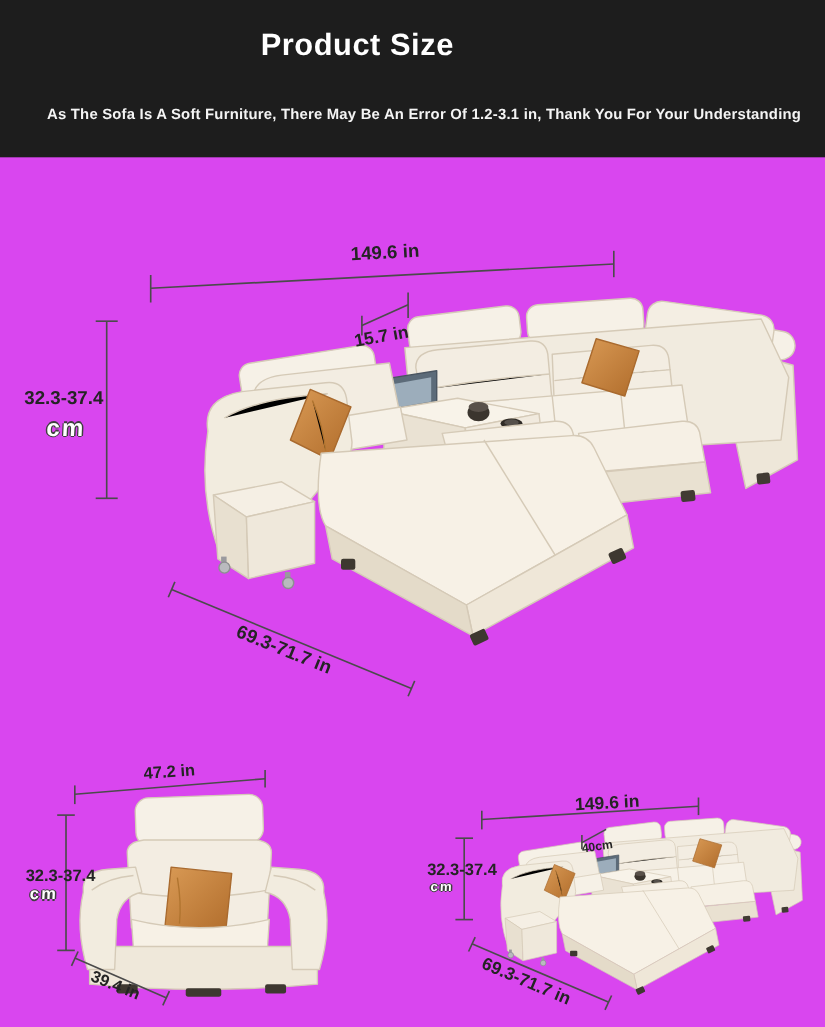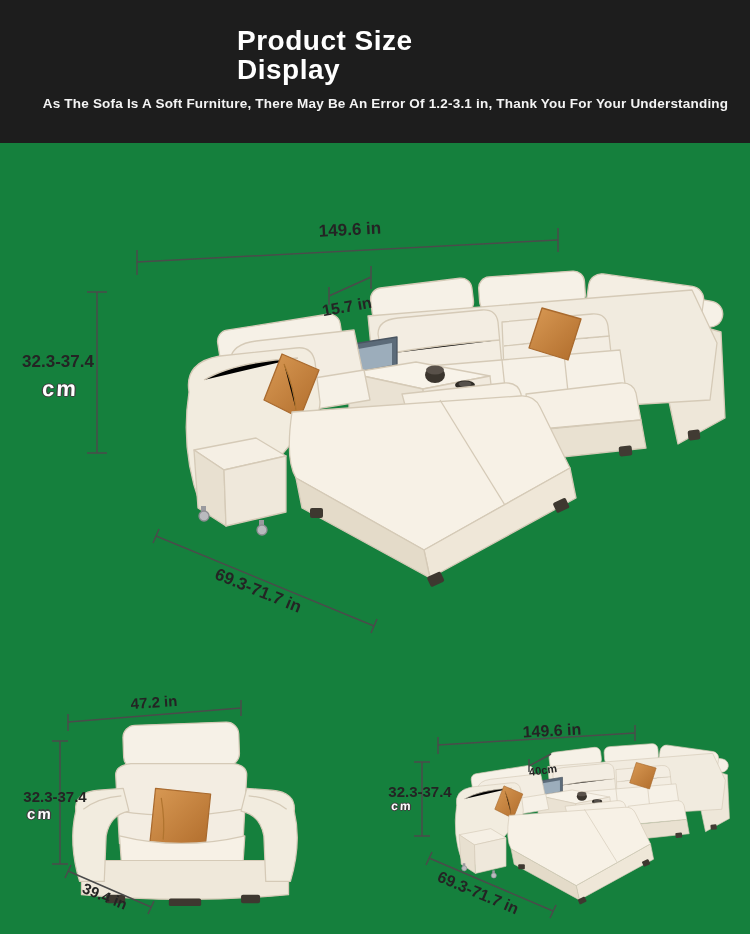--- a/index.html
+++ b/index.html
@@ -1,17 +1,17 @@
 <!DOCTYPE html>
 <html><head>
 <meta charset="utf-8">
 <style>
   * { margin:0; padding:0; box-sizing:border-box; }
   body { background:#ffffff; font-family:"Liberation Sans", sans-serif; }
-  .canvas { position:relative; width:750px; height:934px; background:#15803d; overflow:hidden; }
+  .canvas { position:relative; width:750px; height:934px; background:#d946ef; overflow:hidden; }
 
   
   .header { position:absolute; left:0; top:0; width:750px; height:143px; background:#1d1d1d; }
   .title-block { position:absolute; left:237px; top:26px; color:#ffffff; }
   .title-line { font-size:28px; font-weight:700; line-height:29px; letter-spacing:0.5px; }
   .subtitle { position:absolute; left:0; top:96px; width:750px; text-align:center;
               color:#f4f4f4; font-size:13.5px; font-weight:700; letter-spacing:0.2px;padding-left:21px; }
 
   
   .illus { position:absolute; }
@@ -139,21 +139,20 @@
             <rect x="184" y="186" width="20" height="9" rx="2"></rect>
           </g>
         </g>
       </symbol>
     </defs>
   </svg>
 
   <div class="header">
     <div class="title-block">
       <div class="title-line">Product Size</div>
-      <div class="title-line">Display</div>
     </div>
     <div class="subtitle">As The Sofa Is A Soft Furniture, There May Be An Error Of 1.2-3.1 in, Thank You For Your Understanding</div>
   </div>
 
   <svg class="illus" style="left:172px; top:258px;" width="560" height="330" viewBox="0 0 560 330">
       <use href="#sofa-l"></use>
     </svg>
 
   <svg class="illus" style="left:66px; top:718px;" width="238" height="190" viewBox="0 0 250 200">
       <use href="#armchair-sym"></use>

